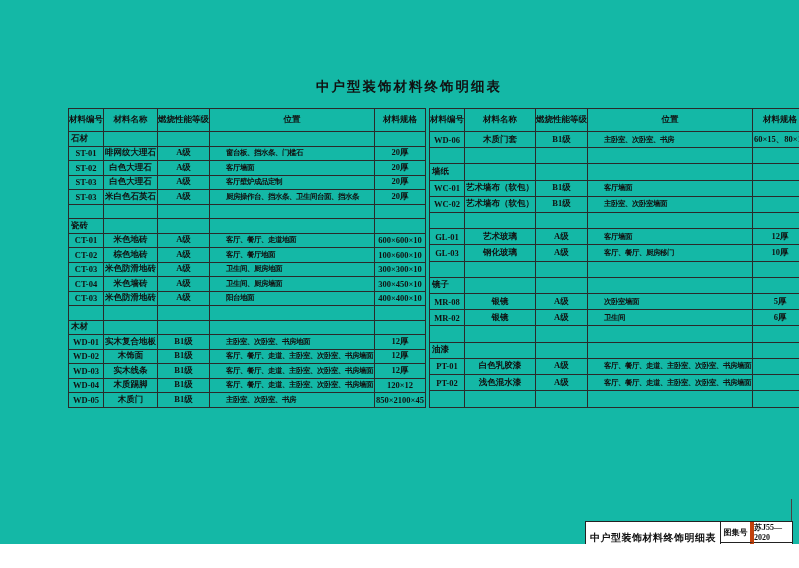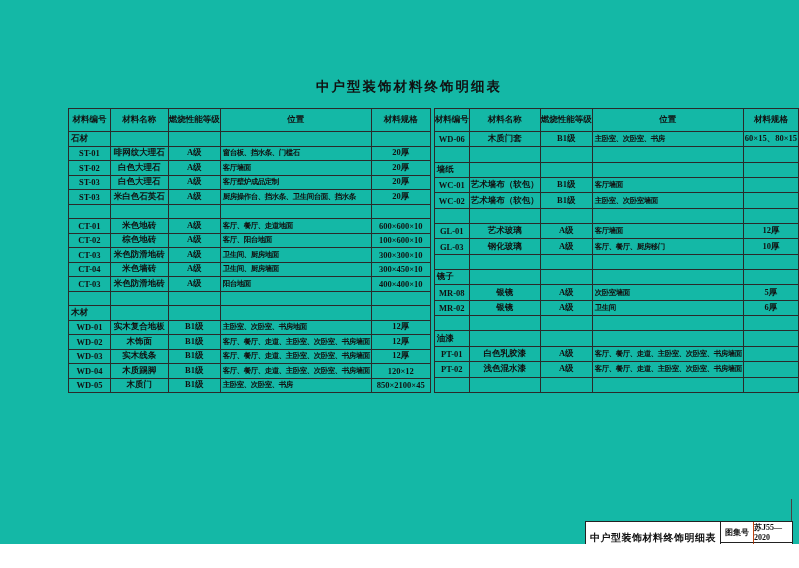--- a/index.html
+++ b/index.html
@@ -6,28 +6,28 @@
   .canvas{position:relative;width:799px;height:544px;background:#14b8a6;overflow:hidden;
           font-family:"Liberation Serif","DejaVu Serif",serif;color:#111;}
   .doc-title{position:absolute;left:55px;top:78px;width:708px;text-align:center;
              font-size:13.5px;font-weight:bold;letter-spacing:2px;}
   .tables-wrap{position:absolute;left:68px;top:108px;display:flex;gap:3px;}
   table.mat{border-collapse:collapse;table-layout:fixed;border:1.6px solid #222;}
   table.mat th{border:1px solid #2a2a2a;font-size:8.5px;font-weight:bold;height:22px;
                padding:0;text-align:center;overflow:hidden;white-space:nowrap;}
   table.mat td{border:1px solid #2a2a2a;font-size:8.5px;font-weight:bold;height:13.5px;
                padding:0 1px;text-align:center;overflow:hidden;white-space:nowrap;}
-  table.mat td.loc{text-align:left;font-size:7.5px;letter-spacing:-0.5px;padding-left:2px;}
+  table.mat td.loc{text-align:left;font-size:7.5px;letter-spacing:-0.5px;padding-left:16px;}
   table.mat td.cat{text-align:left;padding-left:2px;}
   .title-block{position:absolute;left:585px;top:521px;width:208px;height:34px;
                border:1.8px solid #222;display:grid;box-sizing:border-box;
                grid-template-columns:135px 33px 1fr;grid-template-rows:1fr 1fr;background:#fff;}
   .tb-name{grid-row:1 / span 2;border-right:1px solid #222;display:flex;align-items:center;
            justify-content:center;font-size:10px;font-weight:bold;letter-spacing:0.5px;}
-  .tb-label{border-right:1px solid #c2410c;display:flex;align-items:center;justify-content:center;
+  .tb-label{border-right:4px solid #c2410c;display:flex;align-items:center;justify-content:center;
             font-size:8px;font-weight:bold;text-align:center;}
   .tb-label.top,.tb-value.top{border-bottom:1px solid #222;}
   .tb-value{display:flex;align-items:center;justify-content:center;font-size:8px;font-weight:bold;}
   .frame-stub{position:absolute;left:791px;top:499px;width:1px;height:22px;background:#444;}
   .page-edge-bottom{position:absolute;left:0;top:554px;width:799px;height:3px;background:#8d8d8d;}
 </style>
 </head>
 <body>
 
 <div class="canvas">
@@ -89,31 +89,38 @@
             <td>20厚</td>
           </tr>
           <tr>
             <td></td>
             <td></td>
             <td></td>
             <td class="loc"></td>
             <td></td>
           </tr>
           <tr>
+            <td class="cat">瓷砖</td>
+            <td></td>
+            <td></td>
+            <td class="loc"></td>
+            <td></td>
+          </tr>
+          <tr>
             <td>CT-01</td>
             <td>米色地砖</td>
             <td>A级</td>
             <td class="loc">客厅、餐厅、走道地面</td>
             <td>600×600×10</td>
           </tr>
           <tr>
             <td>CT-02</td>
             <td>棕色地砖</td>
             <td>A级</td>
-            <td class="loc">客厅、阳台地面</td>
+            <td class="loc">客厅、餐厅地面</td>
             <td>100×600×10</td>
           </tr>
           <tr>
             <td>CT-03</td>
             <td>米色防滑地砖</td>
             <td>A级</td>
             <td class="loc">卫生间、厨房地面</td>
             <td>300×300×10</td>
           </tr>
           <tr>

